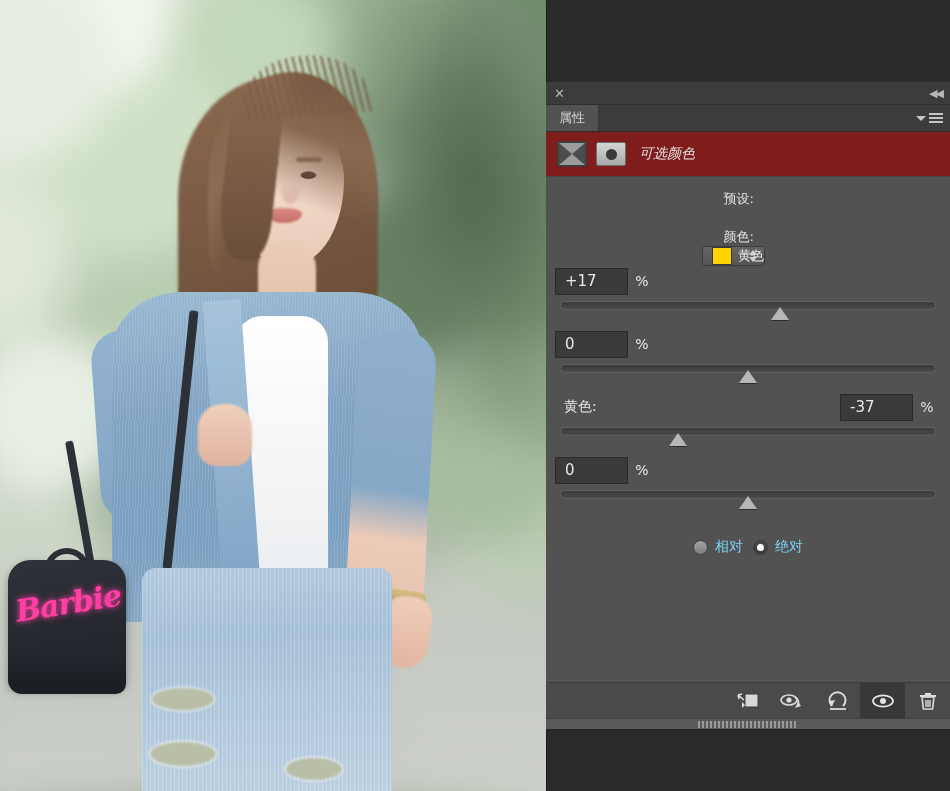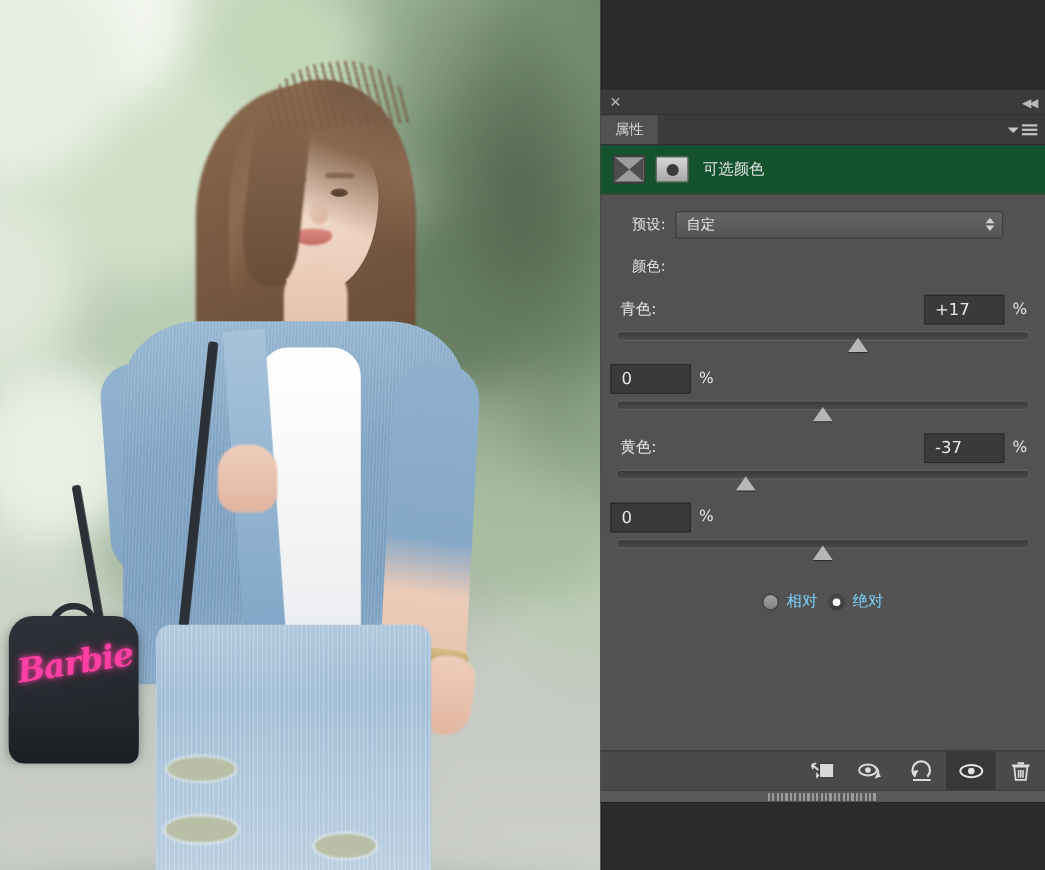--- a/index.html
+++ b/index.html
@@ -237,23 +237,24 @@
     background: #525252; color: #d6d6d6; font-size: 13px;
     padding: 0 13px; display: flex; align-items: center;
     border-right: 1px solid #383838; cursor: pointer;
   }
   .tabbar-rest { flex: 1; display: flex; align-items: center; justify-content: flex-end; padding-right: 7px; gap: 3px; }
   .menu-caret { width: 0; height: 0; border-left: 5px solid transparent; border-right: 5px solid transparent; border-top: 5px solid #c5c5c5; cursor: pointer; }
   .menu-lines { display: flex; flex-direction: column; gap: 2px; cursor: pointer; }
   .menu-lines i { display: block; width: 14px; height: 2px; background: #c5c5c5; }
 
   .adj-header {
-    height: 45px; background: #14532d;
+    height: 45px; background: #7f1d1d;
     display: flex; align-items: center; padding-left: 11px; gap: 9px;
     border-bottom: 1px solid #464646;
+    font-style: italic;
   }
   .ico-sc {
     width: 30px; height: 26px; background: #9c9c9c;
     border: 2px solid #3e3e3e; position: relative; overflow: hidden;
     cursor: pointer; border-radius: 2px;
   }
   .ico-sc::before, .ico-sc::after {
     content: ""; position: absolute; top: 0; width: 0; height: 0;
   }
   .ico-sc::before {
@@ -268,21 +269,21 @@
     width: 30px; height: 24px;
     background: linear-gradient(180deg, #d6d6d6, #a8a8a8);
     border: 1px solid #6e6e6e; border-radius: 2px;
     display: flex; align-items: center; justify-content: center; cursor: pointer;
   }
   .ico-mask i { width: 11px; height: 11px; background: #3a3a3a; border-radius: 50%; display: block; }
   .adj-title { color: #e2e2e2; font-size: 14px; margin-left: 4px; }
 
   .rows { padding: 13px 0 0 0; }
   .row-sel {
-    display: flex; align-items: center; height: 28px; margin-bottom: 10px; padding: 0 38px 0 9px;
+    display: flex; align-items: center; height: 28px; margin-bottom: 10px; padding: 0 38px 0 9px; flex-direction: column;
   }
   .row-sel .lbl { color: #e2e2e2; font-size: 13px; width: 50px; text-align: right; margin-right: 9px; }
   .combo {
     flex: 1; height: 25px; background: linear-gradient(180deg, #646464, #555555);
     border: 1px solid #3c3c3c; border-radius: 3px; position: relative;
     display: flex; align-items: center; padding-left: 9px; gap: 6px; cursor: pointer;
   }
   .combo .val { color: #eaeaea; font-size: 13px; }
   .swatch-yellow { width: 20px; height: 18px; background: #ffd400; border: 1px solid #3a3a3a; display: block; }
   .spin {
@@ -440,36 +441,36 @@
         <span class="ico-mask">
             <i></i>
           </span>
         <span class="adj-title">可选颜色</span>
       </div>
 
       <div class="rows">
 
         <div class="row-sel">
           <span class="lbl">预设:</span>
+        </div>
+
+        <div class="row-sel">
+          <span class="lbl">颜色:</span>
           <div class="combo">
-            <span class="val">自定</span>
+            <span class="swatch-yellow"></span>
+            <span class="val">黄色</span>
             <span class="spin">
                 <i class="up"></i>
                 <i class="dn"></i>
               </span>
           </div>
         </div>
 
-        <div class="row-sel">
-          <span class="lbl">颜色:</span>
-        </div>
-
         <div class="slider-block">
           <div class="sl-top">
-            <span class="sl-label">青色:</span>
             <span class="numbox">+17</span>
             <span class="pct">%</span>
           </div>
           <div class="track-wrap">
             <div class="track"></div>
             <div class="knob" style="left:58.5%"></div>
           </div>
         </div>
 
         <div class="slider-block">

